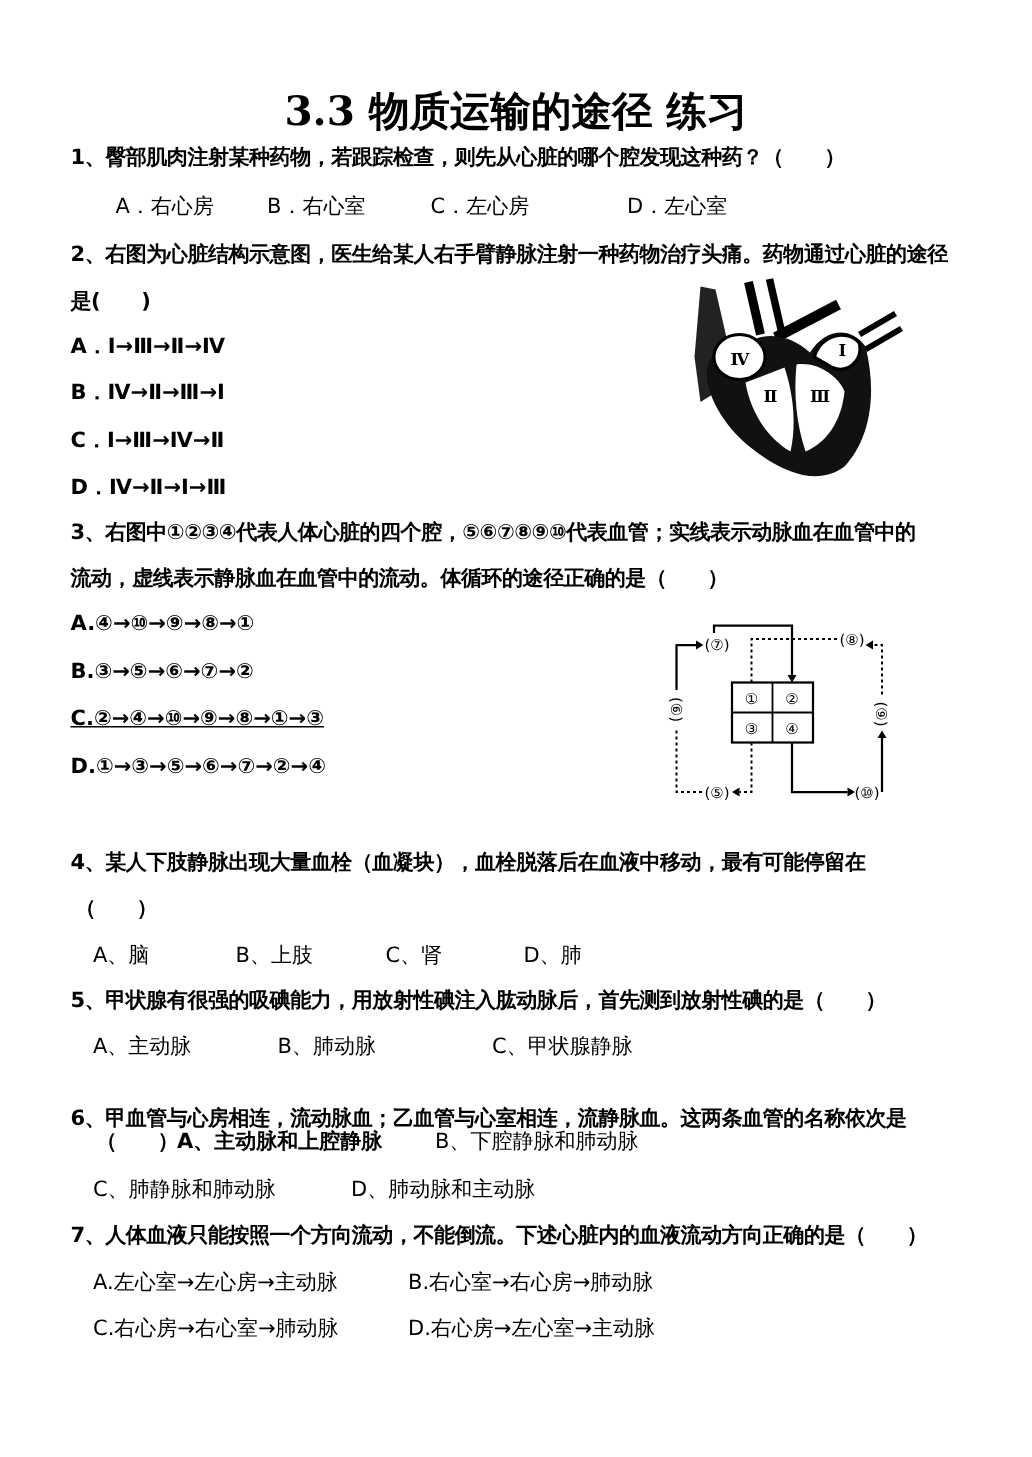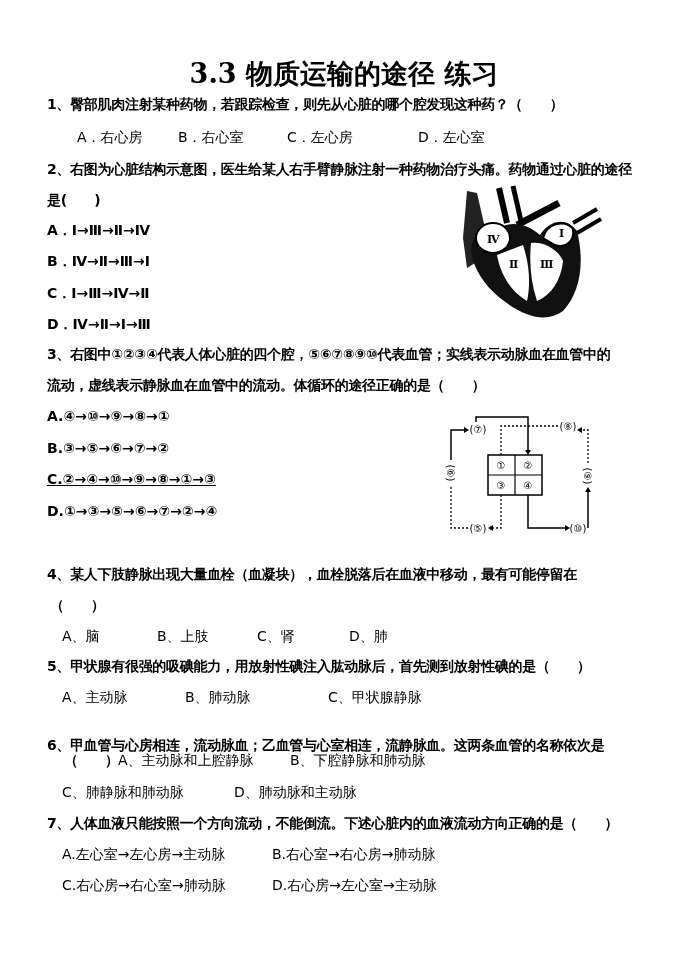--- a/index.html
+++ b/index.html
@@ -105,21 +105,21 @@
 <div class="abs opt" style="left:257px; top:628px;">C、肾</div>
 <div class="abs opt" style="left:349px; top:628px;">D、肺</div>
 
 <div class="abs q" style="left:47px; top:658px;text-align:center;">5、甲状腺有很强的吸碘能力，用放射性碘注入肱动脉后，首先测到放射性碘的是（　　）</div>
 <div class="abs opt" style="left:62px; top:689px;">A、主动脉</div>
 <div class="abs opt" style="left:185px; top:689px;">B、肺动脉</div>
 <div class="abs opt" style="left:328px; top:689px;">C、甲状腺静脉</div>
 
 <div class="abs q" style="left:47px; top:721px;margin-top:16px;">6、甲血管与心房相连，流动脉血；乙血管与心室相连，流静脉血。这两条血管的名称依次是</div>
 <div class="abs q" style="left:64px; top:752px;">（　　）</div>
-<div class="abs opt" style="left:118px; top:752px;">A、主动脉和上腔静脉</div>
+<div class="abs opt" style="left:118px; top:752px;font-weight:bold;">A、主动脉和上腔静脉</div>
 <div class="abs opt" style="left:290px; top:752px;">B、下腔静脉和肺动脉</div>
 <div class="abs opt" style="left:62px; top:784px;">C、肺静脉和肺动脉</div>
 <div class="abs opt" style="left:234px; top:784px;">D、肺动脉和主动脉</div>
 
 <div class="abs q" style="left:47px; top:815px;">7、人体血液只能按照一个方向流动，不能倒流。下述心脏内的血液流动方向正确的是（　　）</div>
 <div class="abs opt" style="left:62px; top:846px;text-align:right;">A.左心室→左心房→主动脉</div>
 <div class="abs opt" style="left:272px; top:846px;">B.右心室→右心房→肺动脉</div>
 <div class="abs opt" style="left:62px; top:877px;">C.右心房→右心室→肺动脉</div>
 <div class="abs opt" style="left:272px; top:877px;">D.右心房→左心室→主动脉</div>
 

